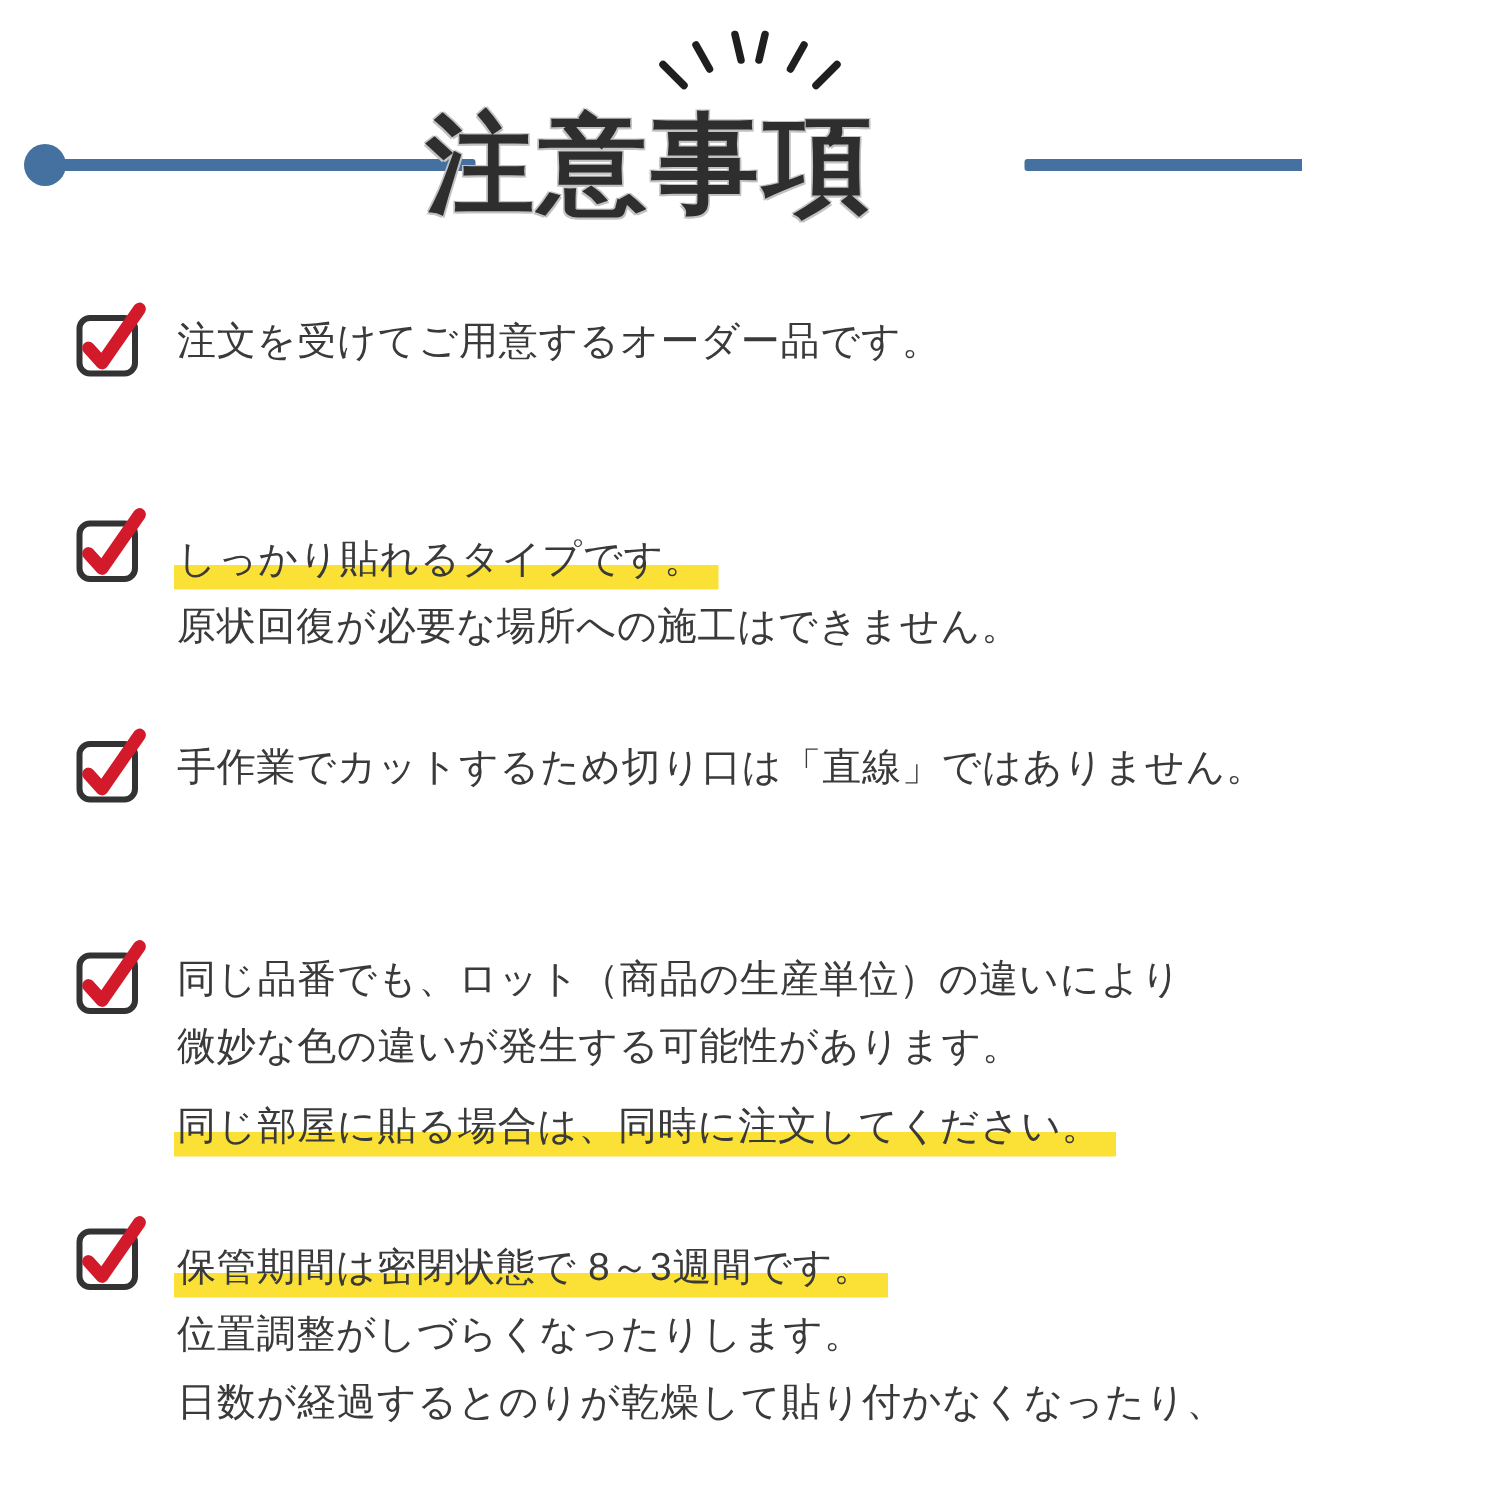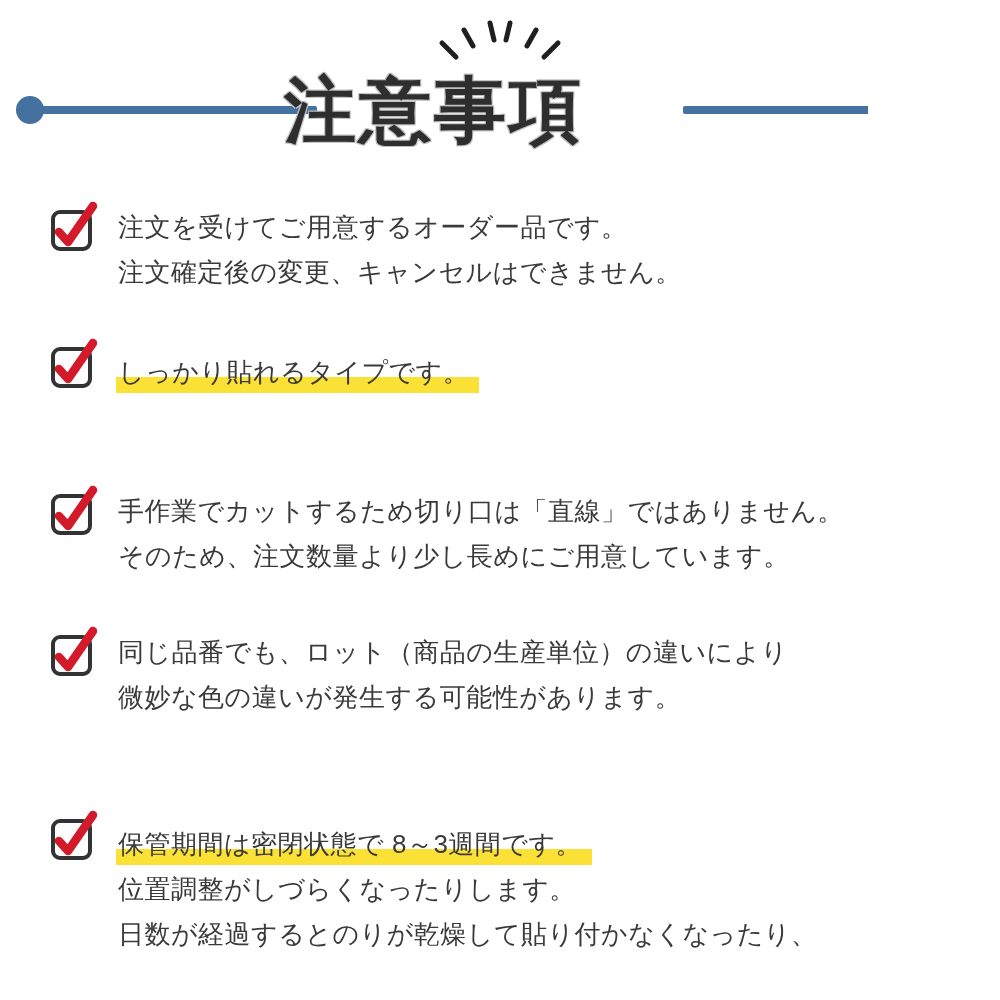--- a/index.html
+++ b/index.html
@@ -81,53 +81,53 @@
 
   <div>
 
     <div class="item" style="top:205px">
       <svg class="cb" width="56" height="56" viewBox="0 0 56 56">
         <rect x="9" y="13" width="37" height="37" rx="7" fill="none" stroke="#333333" stroke-width="4"></rect>
         <polyline points="15,33 24,43 49,7" fill="none" stroke="#d31a2b" stroke-width="8.5" stroke-linecap="round" stroke-linejoin="round"></polyline>
       </svg>
       <div class="txt">
         <div class="line"><span>注文を受けてご用意するオーダー品です。</span></div>
-        <div class="line"><span>注文確定後の変更、キャンセルはできません。</span></div>
       </div>
     </div>
 
     <div class="item" style="top:342px">
       <svg class="cb" width="56" height="56" viewBox="0 0 56 56">
         <rect x="9" y="13" width="37" height="37" rx="7" fill="none" stroke="#333333" stroke-width="4"></rect>
         <polyline points="15,33 24,43 49,7" fill="none" stroke="#d31a2b" stroke-width="8.5" stroke-linecap="round" stroke-linejoin="round"></polyline>
       </svg>
       <div class="txt">
         <div class="line"><span class="hl">しっかり貼れるタイプです。</span></div>
+        <div class="line"><span>原状回復が必要な場所への施工はできません。</span></div>
       </div>
     </div>
 
     <div class="item" style="top:489px">
       <svg class="cb" width="56" height="56" viewBox="0 0 56 56">
         <rect x="9" y="13" width="37" height="37" rx="7" fill="none" stroke="#333333" stroke-width="4"></rect>
         <polyline points="15,33 24,43 49,7" fill="none" stroke="#d31a2b" stroke-width="8.5" stroke-linecap="round" stroke-linejoin="round"></polyline>
       </svg>
       <div class="txt">
         <div class="line"><span>手作業でカットするため切り口は「直線」ではありません。</span></div>
-        <div class="line"><span>そのため、注文数量より少し長めにご用意しています。</span></div>
       </div>
     </div>
 
     <div class="item" style="top:630px">
       <svg class="cb" width="56" height="56" viewBox="0 0 56 56">
         <rect x="9" y="13" width="37" height="37" rx="7" fill="none" stroke="#333333" stroke-width="4"></rect>
         <polyline points="15,33 24,43 49,7" fill="none" stroke="#d31a2b" stroke-width="8.5" stroke-linecap="round" stroke-linejoin="round"></polyline>
       </svg>
       <div class="txt">
         <div class="line"><span>同じ品番でも、ロット（商品の生産単位）の違いにより</span></div>
         <div class="line"><span>微妙な色の違いが発生する可能性があります。</span></div>
+        <div class="line"><span class="hl">同じ部屋に貼る場合は、同時に注文してください。</span></div>
       </div>
     </div>
 
     <div class="item" style="top:814px">
       <svg class="cb" width="56" height="56" viewBox="0 0 56 56">
         <rect x="9" y="13" width="37" height="37" rx="7" fill="none" stroke="#333333" stroke-width="4"></rect>
         <polyline points="15,33 24,43 49,7" fill="none" stroke="#d31a2b" stroke-width="8.5" stroke-linecap="round" stroke-linejoin="round"></polyline>
       </svg>
       <div class="txt">
         <div class="line"><span class="hl">保管期間は密閉状態で 8～3週間です。</span></div>

